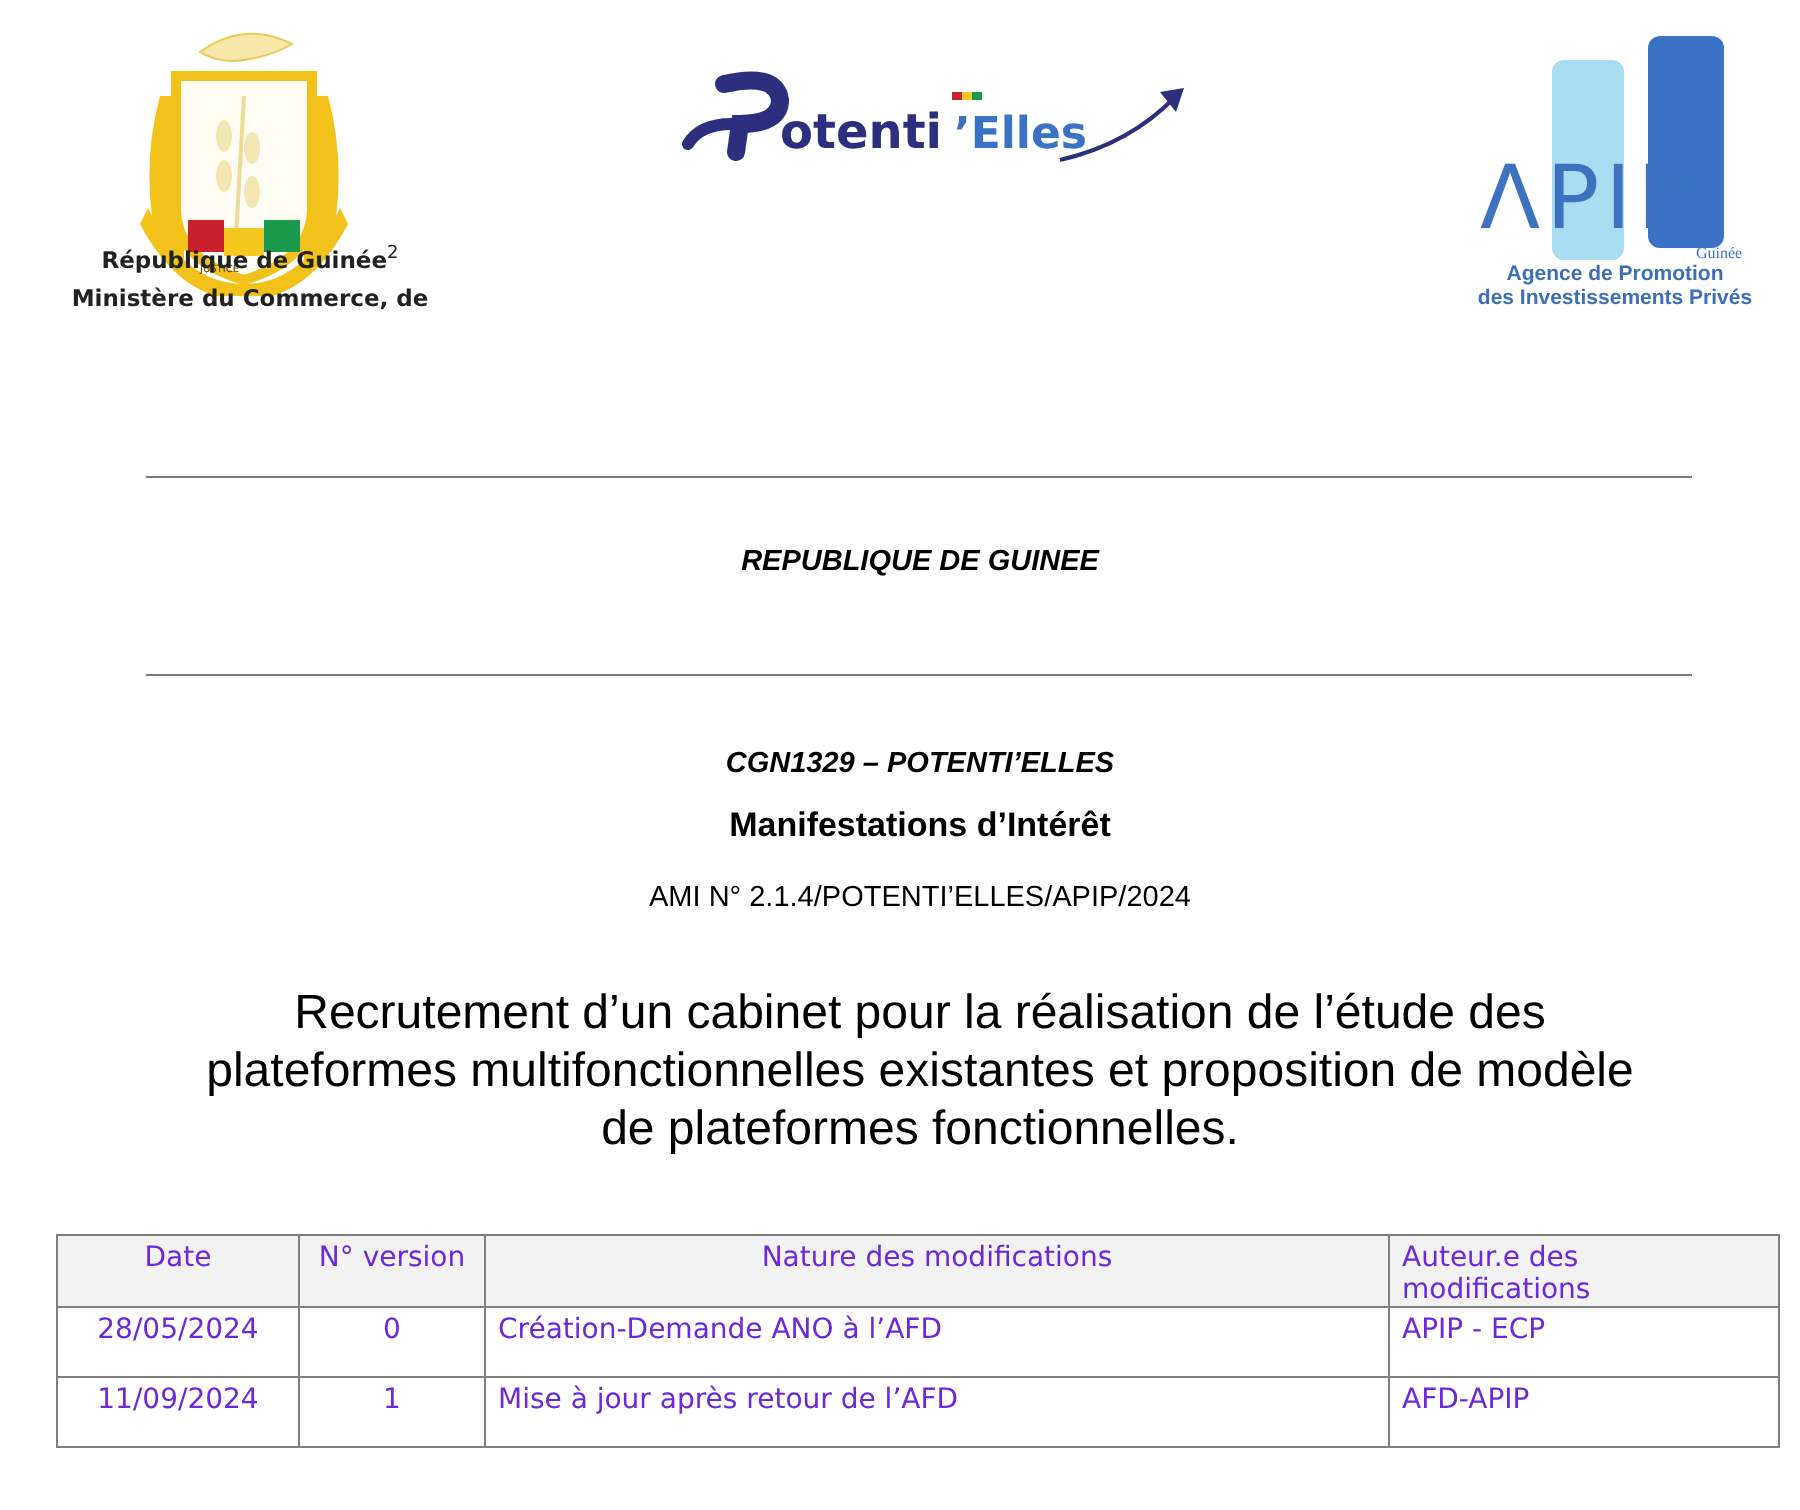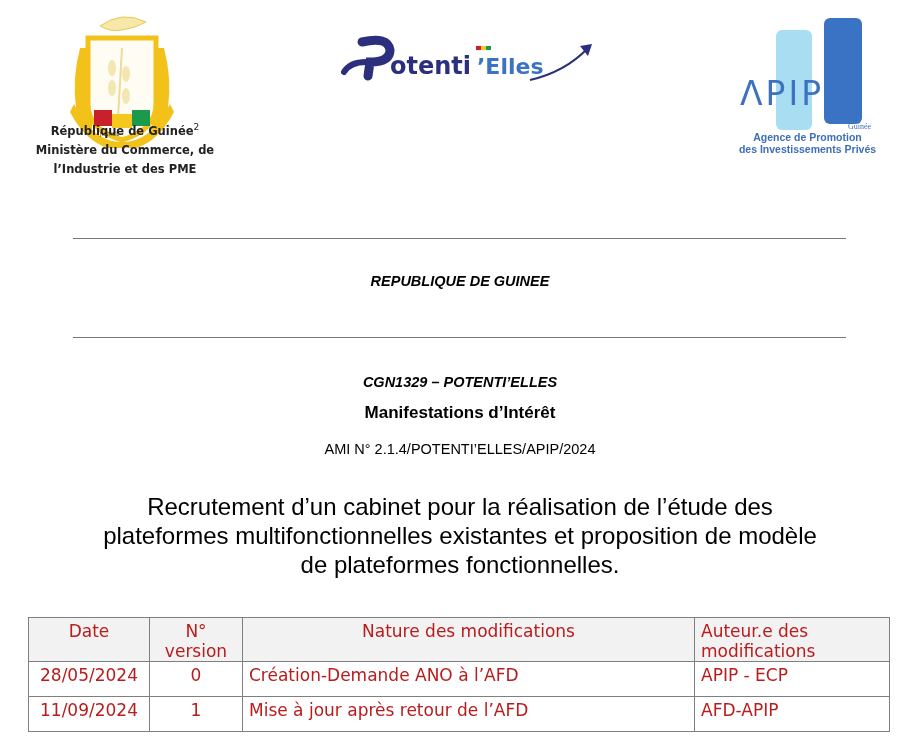--- a/index.html
+++ b/index.html
@@ -17,40 +17,40 @@
     .ministry .l1 { display: block; text-align: center; }
     .ministry .sup { font-size: 9px; vertical-align: super; font-weight: normal; }
 
     
     .plogo { left: 340px; top: 32px; width: 255px; height: 50px; }
 
     
     .apip { left: 720px; top: 12px; width: 175px; height: 150px; }
     .apip .bar1 { position: absolute; left: 56px; top: 18px; width: 36px; height: 100px; background: #a9ddf2; border-radius: 6px; }
     .apip .bar2 { position: absolute; left: 104px; top: 6px; width: 38px; height: 106px; background: #3a73c4; border-radius: 6px; }
-    .apip .letters { position: absolute; left: 20px; top: 62px; font-family: "DejaVu Sans", sans-serif; font-size: 33px; color: #3d72c0; letter-spacing: 3px; font-weight: normal; }
+    .apip .letters { position: absolute; left: 20px; top: 62px; font-family: "DejaVu Sans", sans-serif; font-size: 44px; color: #3d72c0; letter-spacing: 3px; font-weight: normal; }
     .apip .guinee { position: absolute; left: 128px; top: 110px; font-family: Liberation Serif, serif; font-size: 8px; color: #3a73c4; }
     .apip .agency { position: absolute; left: 0; top: 119px; width: 175px; text-align: center; font-family: "Liberation Sans", sans-serif; font-size: 10.5px; font-weight: bold; color: #3d6fb8; line-height: 12px; }
 
     .hr { left: 73px; width: 773px; height: 0; border-top: 1.5px solid #7a7a7a; }
     .hr1 { top: 238px; }
     .hr2 { top: 337px; }
 
     .center-text { left: 0; width: 920px; text-align: center; font-family: "Liberation Sans", sans-serif; }
     .republique { top: 273px; font-size: 14.5px; font-weight: bold; font-style: italic; }
     .cgn { top: 374px; font-size: 14.5px; font-weight: bold; font-style: italic; }
     .manif { top: 403px; font-size: 17px; font-weight: bold; }
     .ami { top: 441px; font-size: 14.5px; }
     .objet { top: 492px; left: 100px; width: 720px; font-size: 24px; line-height: 29px; text-align: center; font-family: "Liberation Sans", sans-serif; }
 
     
     table.mods {
       position: absolute; left: 28px; top: 617px; width: 862px;
       border-collapse: collapse;
-      font-family: "DejaVu Sans", sans-serif; font-size: 17px; color: #b91c1c;
+      font-family: "DejaVu Sans", sans-serif; font-size: 14px; color: #6d28d9;
     }
     table.mods th, table.mods td {
       border: 1px solid #7f7f7f; padding: 3px 6px 0 6px; vertical-align: top; height: 31px;
       font-weight: normal;
     }
     table.mods th { background: #f2f2f2; }
     table.mods .c-date { width: 108px; text-align: center; }
     table.mods .c-ver { width: 80px; text-align: center; }
     table.mods .c-nat { width: 439px; text-align: left; }
     table.mods th.c-nat { text-align: center; }
@@ -79,21 +79,20 @@
     <rect x="50" y="106" width="20" height="14" fill="#f4c81e"></rect>
     <rect x="70" y="102" width="18" height="16" fill="#1a9a4a"></rect>
 
     <path d="M12 96 Q30 134 60 134 Q90 134 108 96 L112 104 Q92 142 60 142 Q28 142 8 104Z" fill="#f2c21b"></path>
     <text x="38" y="128" font-size="5" fill="#5a4200" font-family="DejaVu Sans, sans-serif">JUSTICE</text>
   </svg>
 </div>
 <div class="abs ministry">
   <span class="l1"><span>République de Guinée</span><span class="sup">2</span></span>
   <span class="l1">Ministère du Commerce, de</span>
-  <span class="l1">l’Industrie et des PME</span>
 </div>
 
 <div class="abs plogo">
   <svg width="255" height="50" viewBox="0 0 255 50">
     <path d="M4 40 Q10 30 26 30" stroke="#2b2f7e" stroke-width="6" fill="none" stroke-linecap="round"></path>
     <path d="M22 10 Q48 4 50 18 Q50 30 30 30 L28 44" stroke="#2b2f7e" stroke-width="9" fill="none" stroke-linecap="round"></path>
     <text x="50" y="42" font-family="DejaVu Sans, sans-serif" font-size="24" font-weight="bold" fill="#2b2f7e">otenti</text>
     <rect x="136" y="14" width="5" height="4" fill="#c8212c"></rect>
     <rect x="141" y="14" width="5" height="4" fill="#f4c81e"></rect>
     <rect x="146" y="14" width="5" height="4" fill="#1a9a4a"></rect>

